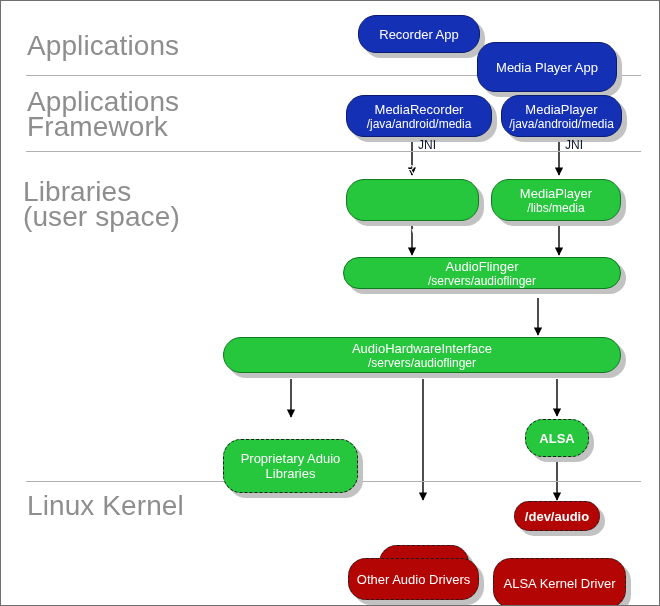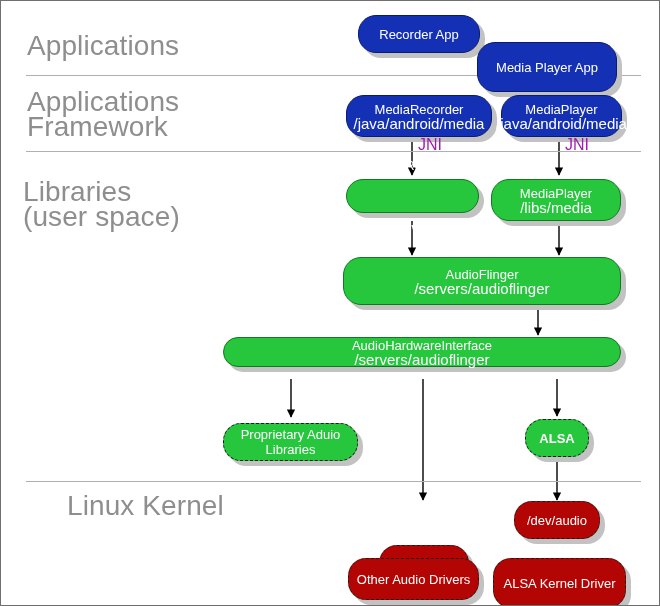--- a/index.html
+++ b/index.html
@@ -57,21 +57,21 @@
     color: #ffffff;
     border-radius: 18px;
     z-index: 3;
   }
   .node .title {
     font-size: 13px;
     line-height: 15px;
     white-space: pre-line;
   }
   .node .sub {
-    font-size: 15px;
+    font-size: 12px;
     line-height: 12px;
     margin-top: 1px;
   }
   .node .shadow-el {
     position: absolute;
     left: 5px;
     top: 5px;
     right: -5px;
     bottom: -5px;
     background: #c2c2c2;
@@ -89,22 +89,22 @@
   }
   .node-blue .body-el  { background: #1430b4; border: 1px solid #0a1c70; }
   .node-green .body-el { background: #26c63d; border: 1px solid #0f7a1f; }
   .node-red .body-el   { background: #b40505; border: 1px solid #6d0202; }
   .node-dashed .body-el { border-style: dashed; border-width: 1.5px; border-color: #222222; }
   .node-green.node-dashed .body-el { border-color: #1c1c1c; }
   .node-red.node-dashed .body-el   { border-color: #1c1c1c; }
 
   .edge-label {
     position: absolute;
-    color: #a21caf;
-    font-size: 16px;
+    color: #0f172a;
+    font-size: 12px;
     line-height: 14px;
     z-index: 4;
   }
 </style>
 </head>
 <body>
 
 <div id="diagram">
 
   <svg id="svg-layer" viewBox="0 0 660 606" xmlns="http://www.w3.org/2000/svg">
@@ -138,21 +138,21 @@
   <div class="divider" style="left:25px; top:480px; width:615px;"></div>
 
   <div class="layer-label" style="left:26px; top:32px;">Applications</div>
 
   <div class="layer-label" style="left:26px; top:88px;">Applications
 Framework</div>
 
   <div class="layer-label" style="left:22px; top:178px;"> Libraries
 (user space)</div>
 
-  <div class="layer-label" style="left:26px; top:492px;margin-left:40px;">Linux Kernel</div>
+  <div class="layer-label" style="left:26px; top:492px;">Linux Kernel</div>
 
   <div class="node node-blue" style="left:357px; top:14px; width:122px; height:38px;">
     <span class="shadow-el"></span>
     <span class="body-el"></span>
     <span class="title">Recorder App</span>
   </div>
 
   <div class="node node-blue" style="left:476px; top:14px; width:140px; height:50px;margin-top:27px;">
     <span class="shadow-el"></span>
     <span class="body-el"></span>
@@ -169,68 +169,68 @@
   <div class="node node-blue" style="left:500px; top:94px; width:121px; height:42px;">
     <span class="shadow-el"></span>
     <span class="body-el"></span>
     <span class="title">MediaPlayer</span>
     <span class="sub">/java/android/media</span>
   </div>
 
   <div class="edge-label" style="left:417px; top:137px;">JNI</div>
   <div class="edge-label" style="left:564px; top:137px;">JNI</div>
 
-  <div class="node node-green" style="left:345px; top:178px; width:133px; height:34px;gap:48px;">
+  <div class="node node-green" style="left:345px; top:178px; width:133px; height:42px;gap:48px;">
     <span class="shadow-el"></span>
     <span class="body-el"></span>
     <span class="title">Media Recorder</span>
     <span class="sub">/extlibs/pv/android</span>
   </div>
 
   <div class="node node-green" style="left:490px; top:178px; width:130px; height:42px;">
     <span class="shadow-el"></span>
     <span class="body-el"></span>
     <span class="title">MediaPlayer</span>
     <span class="sub">/libs/media</span>
   </div>
 
-  <div class="node node-green" style="left:342px; top:256px; width:278px; height:48px;">
+  <div class="node node-green" style="left:342px; top:256px; width:278px; height:32px;">
     <span class="shadow-el"></span>
     <span class="body-el"></span>
     <span class="title">AudioFlinger</span>
     <span class="sub">/servers/audioflinger</span>
   </div>
 
-  <div class="node node-green" style="left:222px; top:336px; width:398px; height:30px;">
+  <div class="node node-green" style="left:222px; top:336px; width:398px; height:36px;">
     <span class="shadow-el"></span>
     <span class="body-el"></span>
     <span class="title">AudioHardwareInterface</span>
     <span class="sub">/servers/audioflinger</span>
   </div>
 
-  <div class="node node-green node-dashed" style="left:222px; top:422px; width:135px; height:38px;">
+  <div class="node node-green node-dashed" style="left:222px; top:438px; width:135px; height:54px;">
     <span class="shadow-el"></span>
     <span class="body-el"></span>
     <span class="title">Proprietary Aduio
 Libraries</span>
   </div>
 
   <div class="node node-green node-dashed" style="left:524px; top:418px; width:64px; height:38px;font-weight:bold;">
     <span class="shadow-el"></span>
     <span class="body-el"></span>
     <span class="title">ALSA</span>
   </div>
 
   <div class="node node-red node-dashed" style="left:378px; top:500px; width:90px; height:38px;margin-top:44px;">
     <span class="shadow-el"></span>
     <span class="body-el"></span>
     <span class="title">/dev/eac</span>
   </div>
 
-  <div class="node node-red node-dashed" style="left:513px; top:500px; width:86px; height:38px;">
+  <div class="node node-red node-dashed" style="left:513px; top:500px; width:86px; height:30px;font-weight:bold;">
     <span class="shadow-el"></span>
     <span class="body-el"></span>
     <span class="title">/dev/audio</span>
   </div>
 
   <div class="node node-red node-dashed" style="left:347px; top:557px; width:131px; height:42px;">
     <span class="shadow-el"></span>
     <span class="body-el"></span>
     <span class="title">Other Audio Drivers</span>
   </div>

